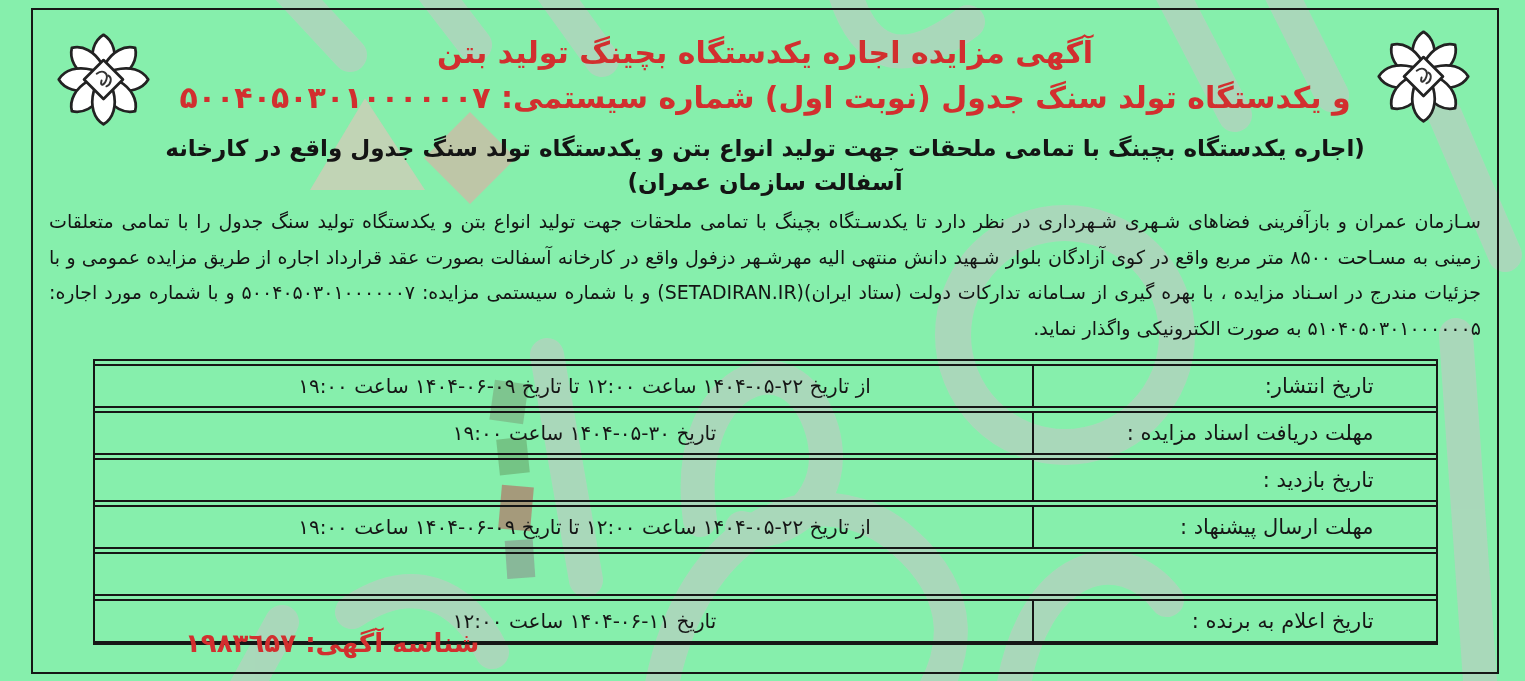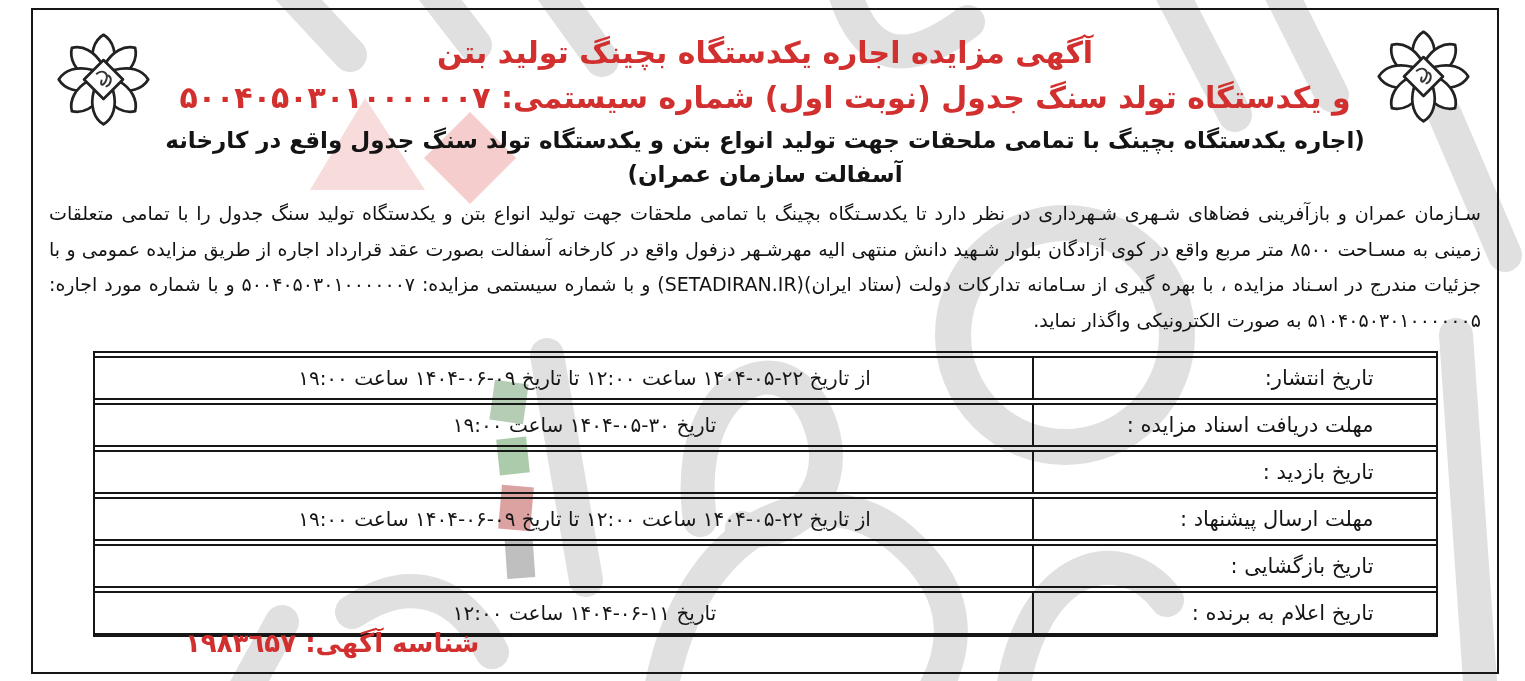--- a/index.html
+++ b/index.html
@@ -1,31 +1,31 @@
 <!DOCTYPE html>
 <html lang="fa"><head>
 <meta charset="utf-8">
 <style>
   html,body{margin:0;padding:0;background:#e8e8e8;}
   .page{
     width:1525px;height:681px;position:relative;overflow:hidden;
-    background:#ffffff;direction:rtl;
+    background:#86efac;direction:rtl;
     font-family:"DejaVu Sans",sans-serif;color:#161616;
   }
   .watermark{position:absolute;left:0;top:0;z-index:0;}
   .frame{
     position:absolute;left:31px;top:8px;right:26px;bottom:7px;
     border:2px solid #161616;z-index:1;
   }
   .logo{position:absolute;width:99px;height:107px;}
   .logo.left{left:21px;top:17px;}
   .logo.right{right:24px;top:14px;}
   .header{text-align:center;margin:20px 130px 0;}
   .title-red{color:#d22f2f;font-weight:bold;font-size:30px;line-height:45px;letter-spacing:0;}
-  .subtitle-black{color:#141414;font-weight:bold;font-size:23px;line-height:34px;margin-top:3px;}
+  .subtitle-black{color:#141414;font-weight:bold;font-size:23px;line-height:34px;margin-top:11px;}
   .body-par{
     margin:5px 16px 0 16px;font-size:19px;line-height:35.5px;
     text-align:justify;color:#141414;
   }
   .schedule{width:1345px;margin:13px auto 0;border:2.5px solid #161616;box-sizing:border-box;}
   .t-row{
     display:flex;height:44px;margin-top:3px;
     border-top:2.5px solid #161616;border-bottom:2.5px solid #161616;
     background:transparent;box-sizing:border-box;
   }
@@ -133,21 +133,20 @@
         <div class="cell-value">تاریخ ۳۰-۰۵-۱۴۰۴ ساعت ۱۹:۰۰</div>
       </div>
       <div class="t-row">
         <div class="cell-label">تاریخ بازدید :</div>
       </div>
       <div class="t-row">
         <div class="cell-label">مهلت ارسال پیشنهاد :</div>
         <div class="cell-value">از تاریخ ۲۲-۰۵-۱۴۰۴ ساعت ۱۲:۰۰ تا تاریخ ۰۹-۰۶-۱۴۰۴ ساعت ۱۹:۰۰</div>
       </div>
       <div class="t-row">
-        <div class="cell-label">تاریخ بازگشایی :</div>
       </div>
       <div class="t-row">
         <div class="cell-label">تاریخ اعلام به برنده :</div>
         <div class="cell-value">تاریخ ۱۱-۰۶-۱۴۰۴ ساعت ۱۲:۰۰</div>
       </div>
     </div>
 
     <div class="footer-id">شناسه آگهی: ۱۹۸۳٦۵۷</div>
 
   </div>

